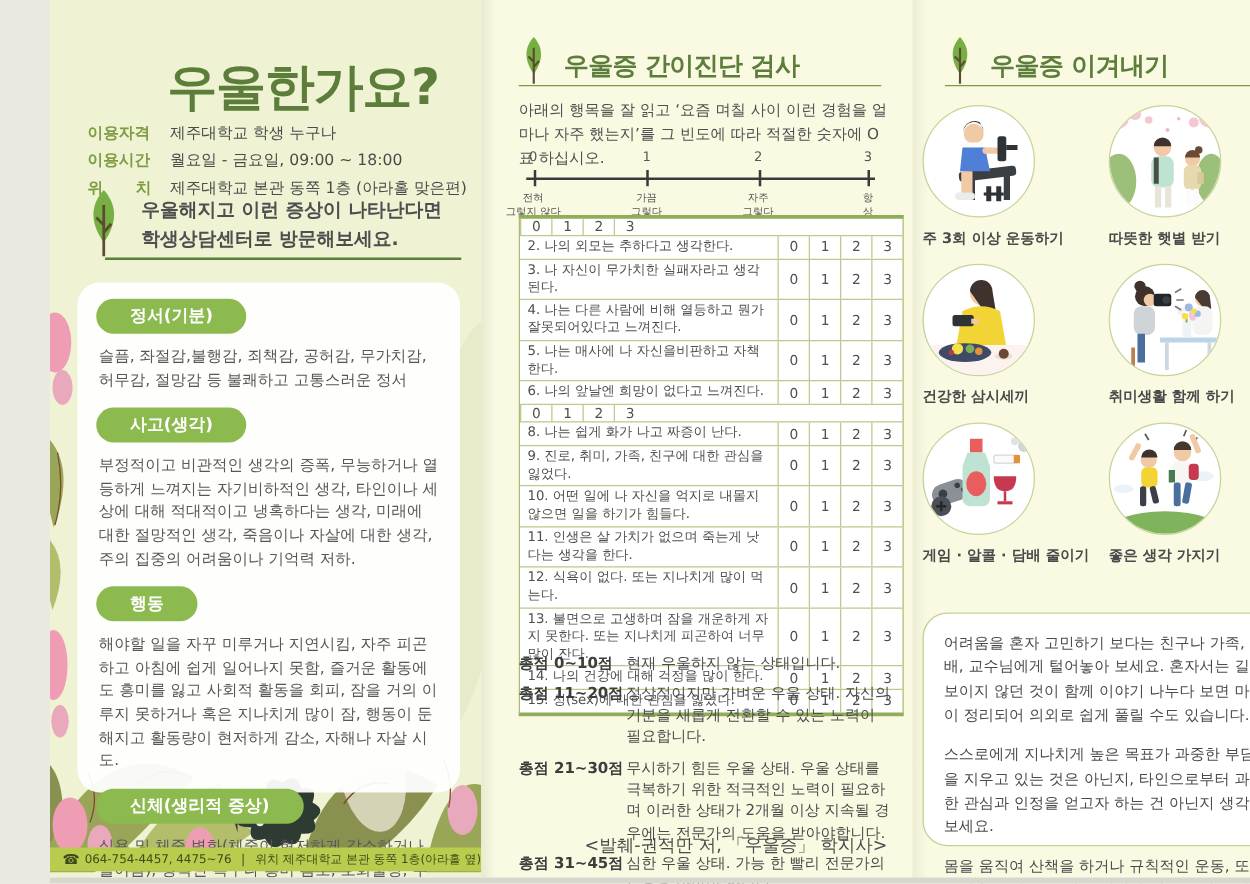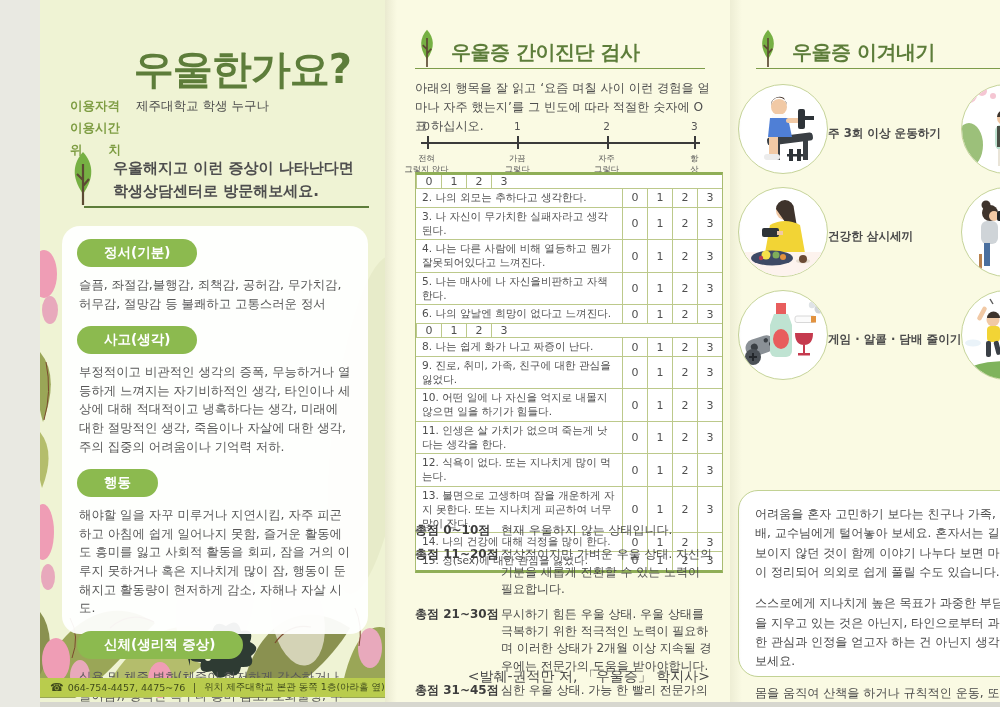--- a/index.html
+++ b/index.html
@@ -56,21 +56,21 @@
   .q-text{flex:1;padding:2px 6px;font-size:10.6px;color:#4f4f4f;line-height:1.3;display:flex;align-items:center;}
   .q-score{width:24px;border-left:1px solid #bcc98b;display:flex;align-items:center;justify-content:center;
            font-size:11px;color:#4f4f4f;flex-shrink:0;}
   .mp-results{position:absolute;left:30px;right:16px;top:522px;}
   .result{display:flex;margin-bottom:7px;}
   .r-range{width:86px;flex-shrink:0;font-size:12px;font-weight:700;color:#3d3d3d;}
   .r-desc{flex:1;font-size:12px;color:#4b4b4b;line-height:1.45;}
   .mp-citation{position:absolute;right:20px;bottom:16px;font-size:14px;color:#4b4b4b;}
   
   .tips-grid{position:absolute;left:8px;right:4px;top:84px;display:grid;grid-template-columns:1fr 1fr;row-gap:13px;}
-  .tip{display:flex;flex-direction:row;align-items:center;}
+  .tip{display:flex;flex-direction:column;}
   .tip-circle{width:88px;height:88px;border-radius:50%;background:#fff;border:1px solid #c6d49a;overflow:hidden;}
   .tip-circle svg{display:block;}
   .tip-caption{margin-top:9px;font-size:11.6px;font-weight:600;color:#4a4a4a;white-space:nowrap;}
   .advice-box{position:absolute;left:8px;right:10px;top:490px;bottom:25px;background:#fff;
               border:1.5px solid #c2d294;border-radius:20px;box-sizing:border-box;padding:14px 16px;}
   .advice-box p{margin:0 0 12px;font-size:12.1px;color:#4a4a4a;line-height:1.6;}
   .tree-icon{flex-shrink:0;}
 </style>
 </head>
 <body>
@@ -112,23 +112,25 @@
 
     <div class="lp-title">우울한가요?</div>
 
     <div class="lp-info" id="lp-info">
         <div class="info-row">
           <span class="info-label">이용자격</span>
           <span class="info-value">제주대학교 학생 누구나</span>
         </div>
         <div class="info-row">
           <span class="info-label">이용시간</span>
+          <span class="info-value">월요일 - 금요일, 09:00 ~ 18:00</span>
         </div>
         <div class="info-row">
           <span class="info-label">위      치</span>
+          <span class="info-value">제주대학교 본관 동쪽 1층 (아라홀 맞은편)</span>
         </div>
       </div>
 
     <div class="lp-callout">
       <svg class="tree-icon" width="34" height="56" viewBox="0 0 34 56">
         <path d="M17 2 C27 13 29 27 17 44 C5 27 7 13 17 2 z" fill="#76b043"></path>
         <path d="M17 14 L17 55 M17 30 L11 24 M17 36 L23 29" stroke="#5c4a33" stroke-width="2.2" fill="none"></path>
       </svg>
       <div class="lp-callout-text">우울해지고 이런 증상이 나타난다면
 학생상담센터로 방문해보세요.</div>

